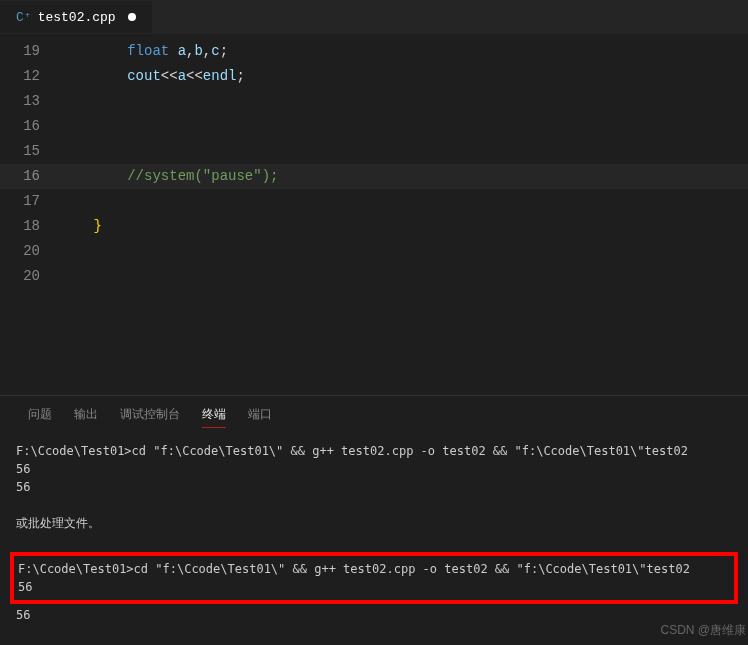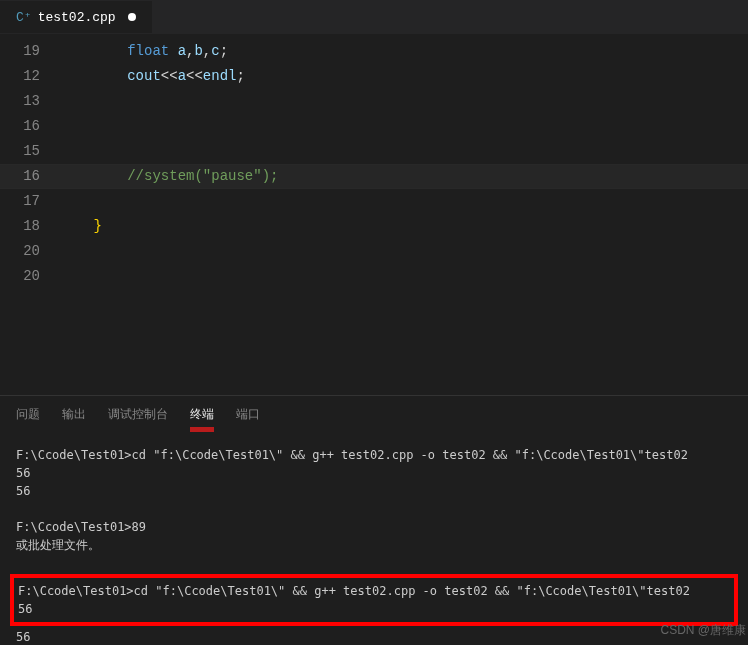--- a/index.html
+++ b/index.html
@@ -88,31 +88,31 @@
     .tok-keyword { color: #c586c0; }
     .tok-num { color: #b5cea8; }
     .tok-brace { color: #ffd700; }
     .panel {
       background: #1e1e1e;
       border-top: 1px solid #333;
     }
     .panel-tabs {
       display: flex;
       gap: 22px;
-      padding: 10px 16px 6px 16px;
+      padding: 10px 16px 6px 28px;
       font-size: 12px;
     }
     .panel-tab {
       color: #888;
       cursor: pointer;
       padding-bottom: 4px;
     }
     .panel-tab.active {
       color: #e7e7e7;
-      border-bottom: 5px solid #b91c1c;
+      border-bottom: 1px solid #b91c1c;
       text-align: center;
     }
     .terminal {
       padding: 8px 16px;
       font-size: 12px;
       line-height: 18px;
       color: #cccccc;
       font-family: Consolas, monospace;
     }
     .terminal-line {
@@ -179,21 +179,20 @@
     <div class="panel-tab">输出</div>
     <div class="panel-tab">调试控制台</div>
     <div class="panel-tab active">终端</div>
     <div class="panel-tab">端口</div>
   </div>
   <div class="terminal">
       <div class="terminal-line">F:\Ccode\Test01&gt;cd "f:\Ccode\Test01\" &amp;&amp; g++ test02.cpp -o test02 &amp;&amp; "f:\Ccode\Test01\"test02</div>
       <div class="terminal-line">56</div>
       <div class="terminal-line">56</div>
       <div class="terminal-blank"></div>
-      <div class="terminal-line">F:\Ccode\Test01&gt;89</div>
       <div class="terminal-line">或批处理文件。</div>
       <div class="terminal-blank"></div>
       <div class="highlight-box">
         <div class="terminal-line">F:\Ccode\Test01&gt;cd "f:\Ccode\Test01\" &amp;&amp; g++ test02.cpp -o test02 &amp;&amp; "f:\Ccode\Test01\"test02</div>
         <div class="terminal-line">56</div>
       </div>
       <div class="terminal-line">56</div>
     </div>
 </div>
 

